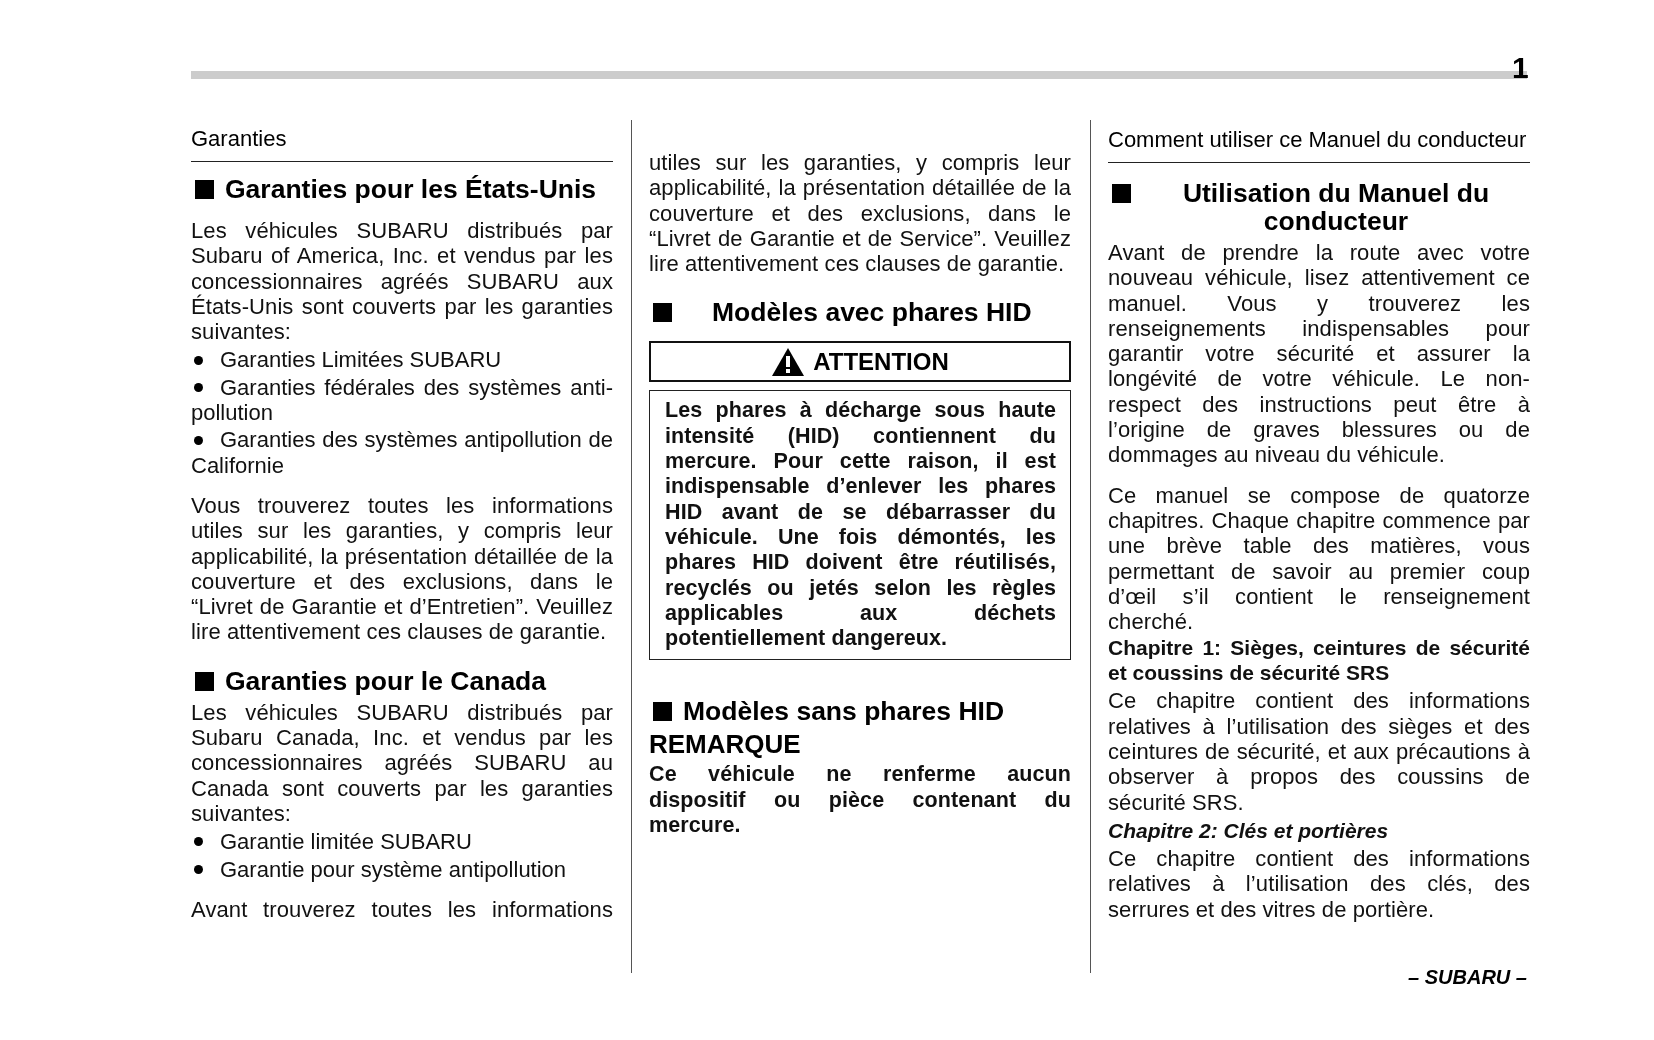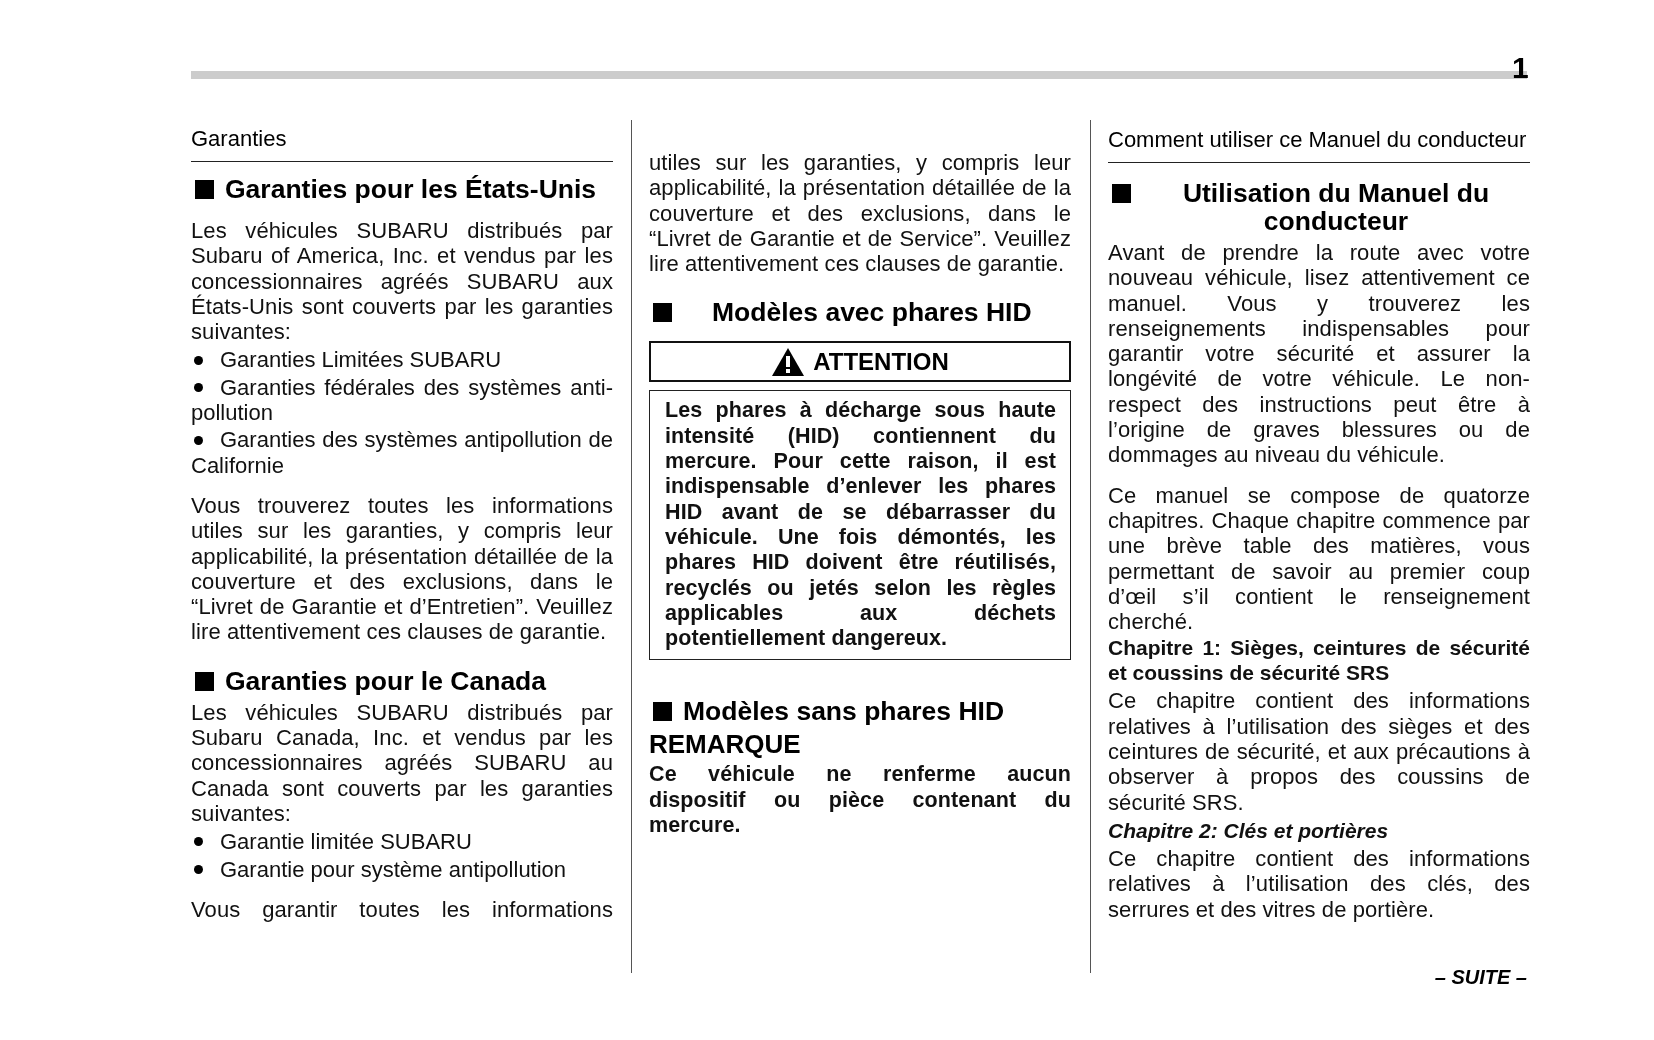--- a/index.html
+++ b/index.html
@@ -54,21 +54,21 @@
 
   <div class="h2" style="margin-top:22px;">
     <span class="sq"></span>
     <span>Garanties pour le Canada</span>
   </div>
   <p style="margin-top:5px;">Les véhicules SUBARU distribués par Subaru Canada, Inc. et vendus par les concessionnaires agréés SUBARU au Canada sont couverts par les garanties suivantes:</p>
   <div style="margin-top:3px;">
     <div class="bullet"><span class="dot"></span><span>Garantie limitée SUBARU</span></div>
     <div class="bullet" style="margin-top:2px;"><span class="dot"></span><span>Garantie pour système antipollution</span></div>
   </div>
-  <p style="margin-top:15px; text-align-last:justify;">Vous garantir toutes les informations</p>
+  <p style="margin-top:15px; text-align-last:justify;">Avant trouverez toutes les informations</p>
 </div>
 
 <div class="col col2">
   <p>utiles sur les garanties, y compris leur applicabilité, la présentation détaillée de la couverture et des exclusions, dans le “Livret de Garantie et de Service”. Veuillez lire attentivement ces clauses de garantie.</p>
   <div class="h2" style="margin-top:22px;gap:29px;">
     <span class="sq"></span>
     <span>Modèles avec phares HID</span>
   </div>
   <div style="margin-top:15px;border-radius:17px;">
     <div class="att-head">
@@ -98,13 +98,13 @@
     <span>Utilisation du Manuel du conducteur</span>
   </div>
   <p style="margin-top:5px;">Avant de prendre la route avec votre nouveau véhicule, lisez attentivement ce manuel. Vous y trouverez les renseignements indispensables pour garantir votre sécurité et assurer la longévité de votre véhicule. Le non-respect des instructions peut être à l’origine de graves blessures ou de dommages au niveau du véhicule.</p>
   <p style="margin-top:15px;">Ce manuel se compose de quatorze chapitres. Chaque chapitre commence par une brève table des matières, vous permettant de savoir au premier coup d’œil s’il contient le renseignement cherché.</p>
   <div class="chap-title" style="margin-top:1px;">Chapitre 1: Sièges, ceintures de sécurité et coussins de sécurité SRS</div>
   <p style="margin-top:3px;">Ce chapitre contient des informations relatives à l’utilisation des sièges et des ceintures de sécurité, et aux précautions à observer à propos des coussins de sécurité SRS.</p>
   <div class="chap-title" style="margin-top:3px;font-style:italic;">Chapitre 2: Clés et portières</div>
   <p style="margin-top:3px;">Ce chapitre contient des informations relatives à l’utilisation des clés, des serrures et des vitres de portière.</p>
 </div>
 
-<div class="suite">– SUITE –</div>
+<div class="suite">– SUBARU –</div>
 
 </body></html>

